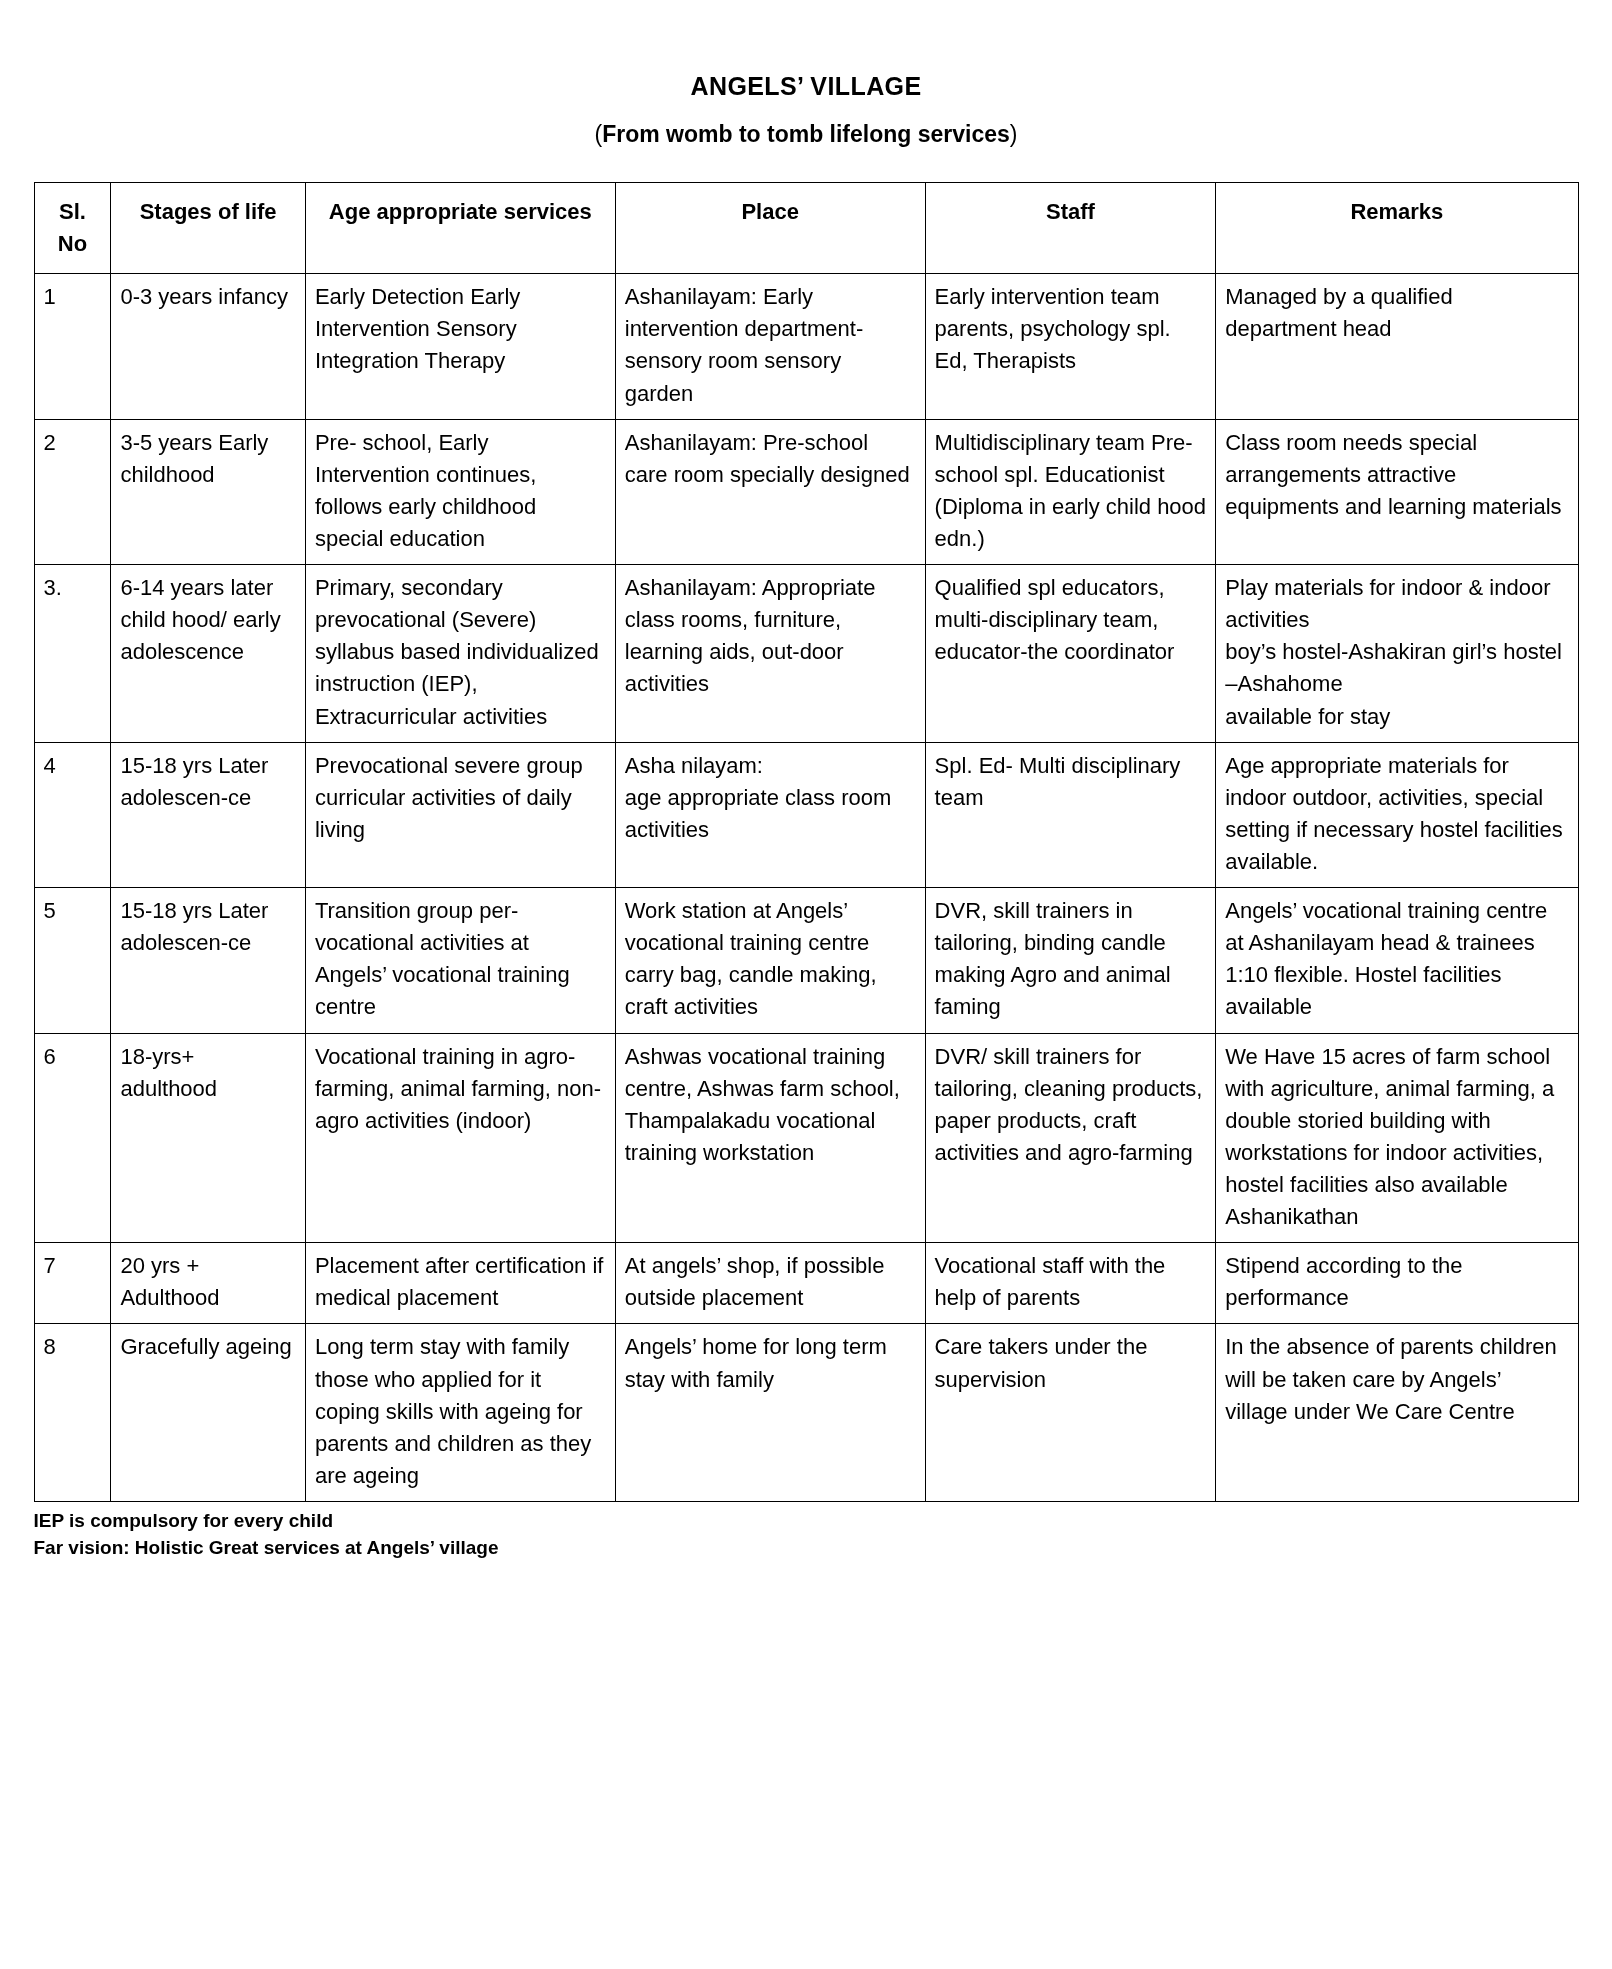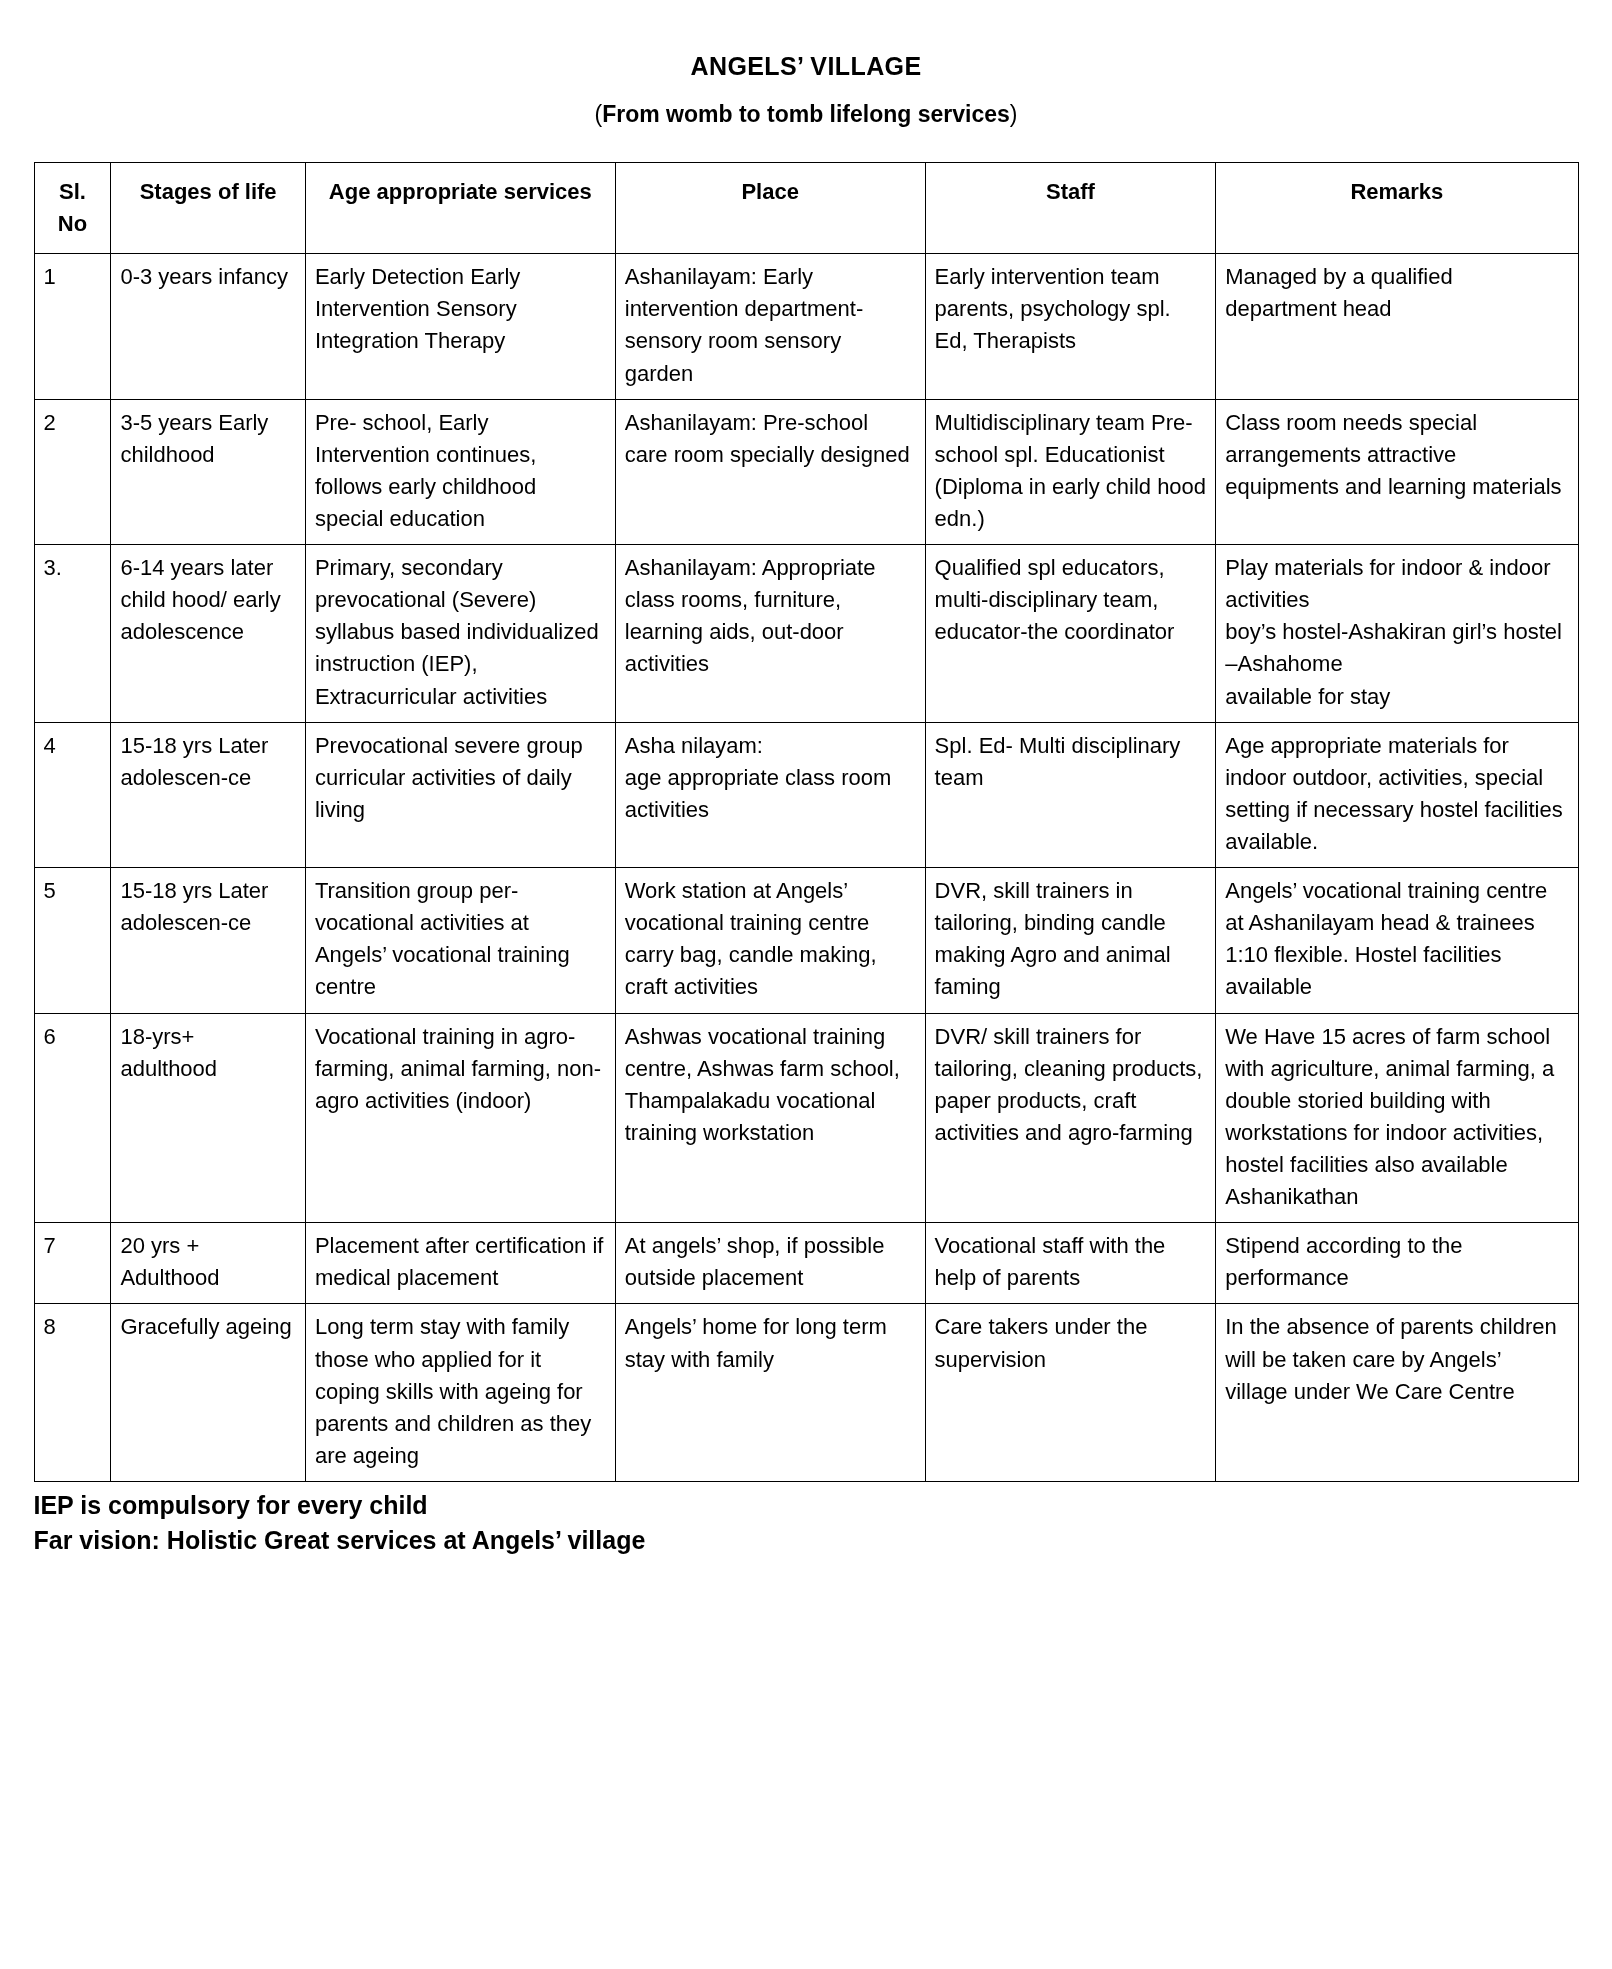--- a/index.html
+++ b/index.html
@@ -11,21 +11,21 @@
     width: 1612px;
     height: 1969px;
     font-family: "Liberation Sans", sans-serif;
     color: #000000;
     -webkit-font-smoothing: antialiased;
   }
   .page {
     width: 1612px;
     height: 1568px;
     box-sizing: border-box;
-    padding: 52px 32px 0 32px;
+    padding: 72px 32px 0 32px;
     position: relative;
   }
   .doc-title {
     text-align: center;
     font-size: 25px;
     font-weight: bold;
     letter-spacing: 0.4px;
     margin: 0 0 20px 0;
   }
   .doc-subtitle {
@@ -62,21 +62,21 @@
   .col-serv  { width: 290px; }
   .col-place { width: 290px; }
   .col-staff { width: 272px; }
   .col-rem   { width: 339px; }
 
   td.cell-sl { text-align: left; }
 
   .footer-notes {
     margin: 6px auto 0 auto;
     width: 1545px;
-    font-size: 25px;
+    font-size: 19px;
     font-weight: bold;
     line-height: 1.42;
   }
   .footer-notes div {
     margin: 0;
   }
 </style>
 </head>
 <body>
 

